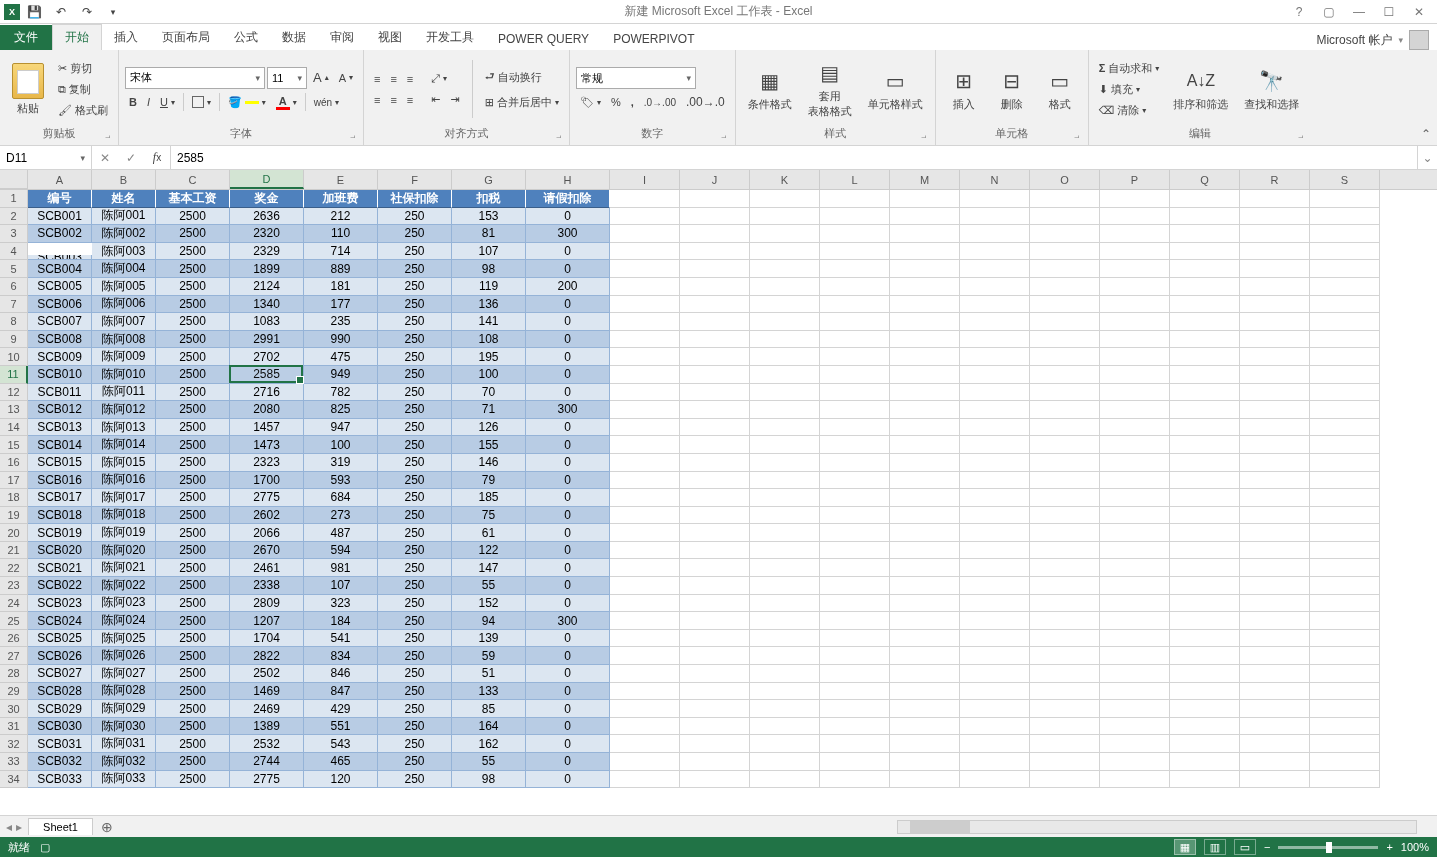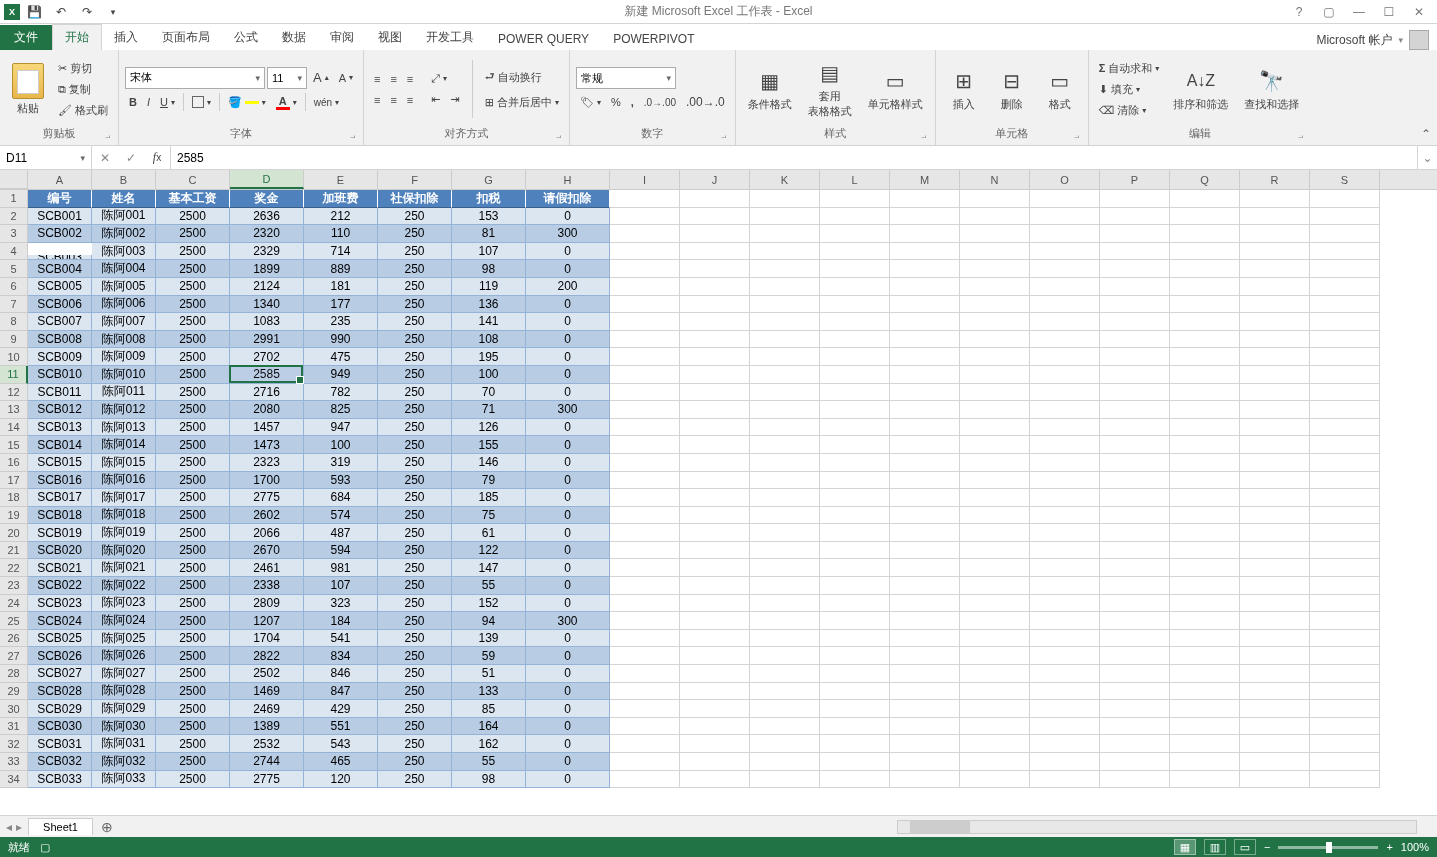--- a/index.html
+++ b/index.html
@@ -236,21 +236,21 @@
             <span style="font-size:8px;">▾</span>
           </div>
       </div>
     </div>
     <div class="ribbon-group-label">对齐方式</div>
   </div>
 
   <div class="ribbon-group">
     <div class="ribbon-group-body">
       <div class="rb-col" style="gap:4px;">
-        <div class="combo" style="width:100px;">
+        <div class="combo" style="width:120px;">
             <span>常规</span>
             <span class="dd">▾</span>
           </div>
         <div class="rb-row">
           <div class="rb-btn">🏷<span style="font-size:8px;">▾</span></div>
           <div class="rb-btn">%</div>
           <div class="rb-btn">
               <b>,</b>
             </div>
           <div class="rb-btn" style="font-size:10px;">.0→.00</div>
@@ -788,21 +788,21 @@
             <div class="cell" style="width: 70px;"></div>
             <div class="cell" style="width: 70px;"></div>
             <div class="cell" style="width: 70px;"></div>
             <div class="cell" style="width: 70px;"></div>
           </div>
           <div class="row">
             <div class="cell data2" style="width: 64px;">SCB018</div>
             <div class="cell data2" style="width: 64px;">陈阿018</div>
             <div class="cell data2" style="width: 74px;">2500</div>
             <div class="cell data2" style="width: 74px;">2602</div>
-            <div class="cell data2" style="width: 74px;">574</div>
+            <div class="cell data2" style="width: 74px;">273</div>
             <div class="cell data2" style="width: 74px;">250</div>
             <div class="cell data2" style="width: 74px;">75</div>
             <div class="cell data2" style="width: 84px;">0</div>
             <div class="cell" style="width: 70px;"></div>
             <div class="cell" style="width: 70px;"></div>
             <div class="cell" style="width: 70px;"></div>
             <div class="cell" style="width: 70px;"></div>
             <div class="cell" style="width: 70px;"></div>
             <div class="cell" style="width: 70px;"></div>
             <div class="cell" style="width: 70px;"></div>

